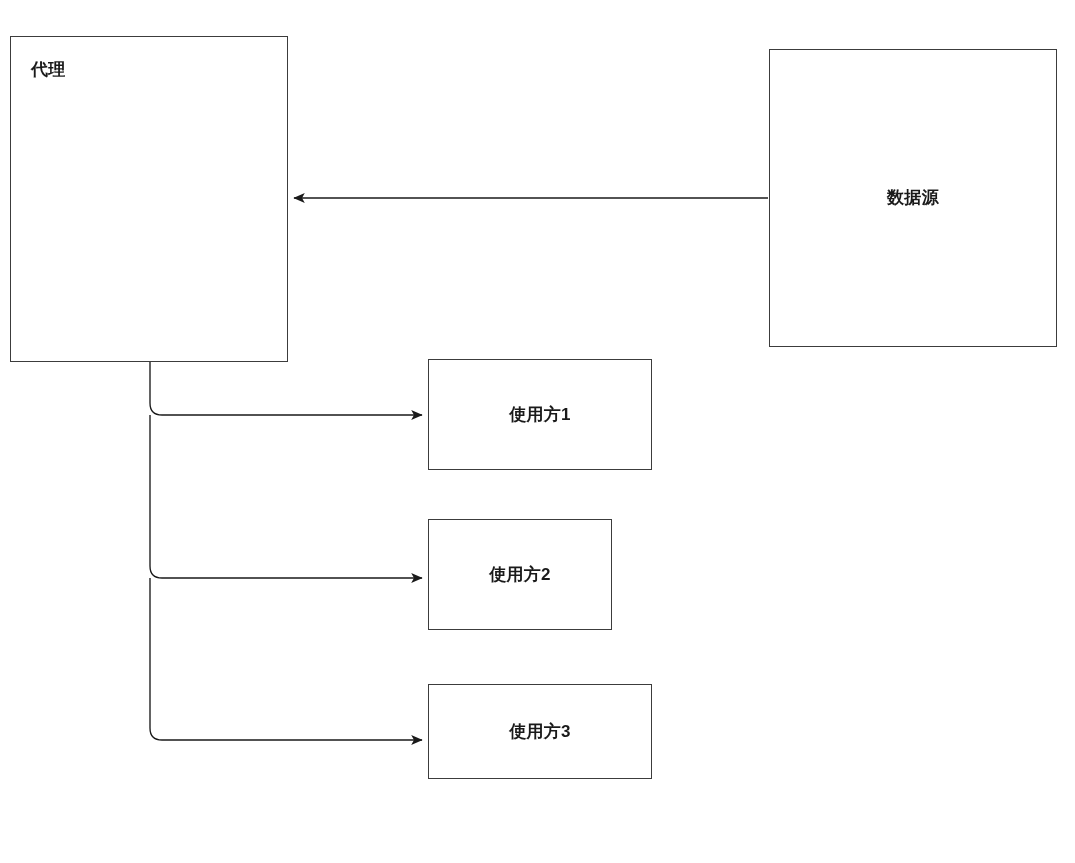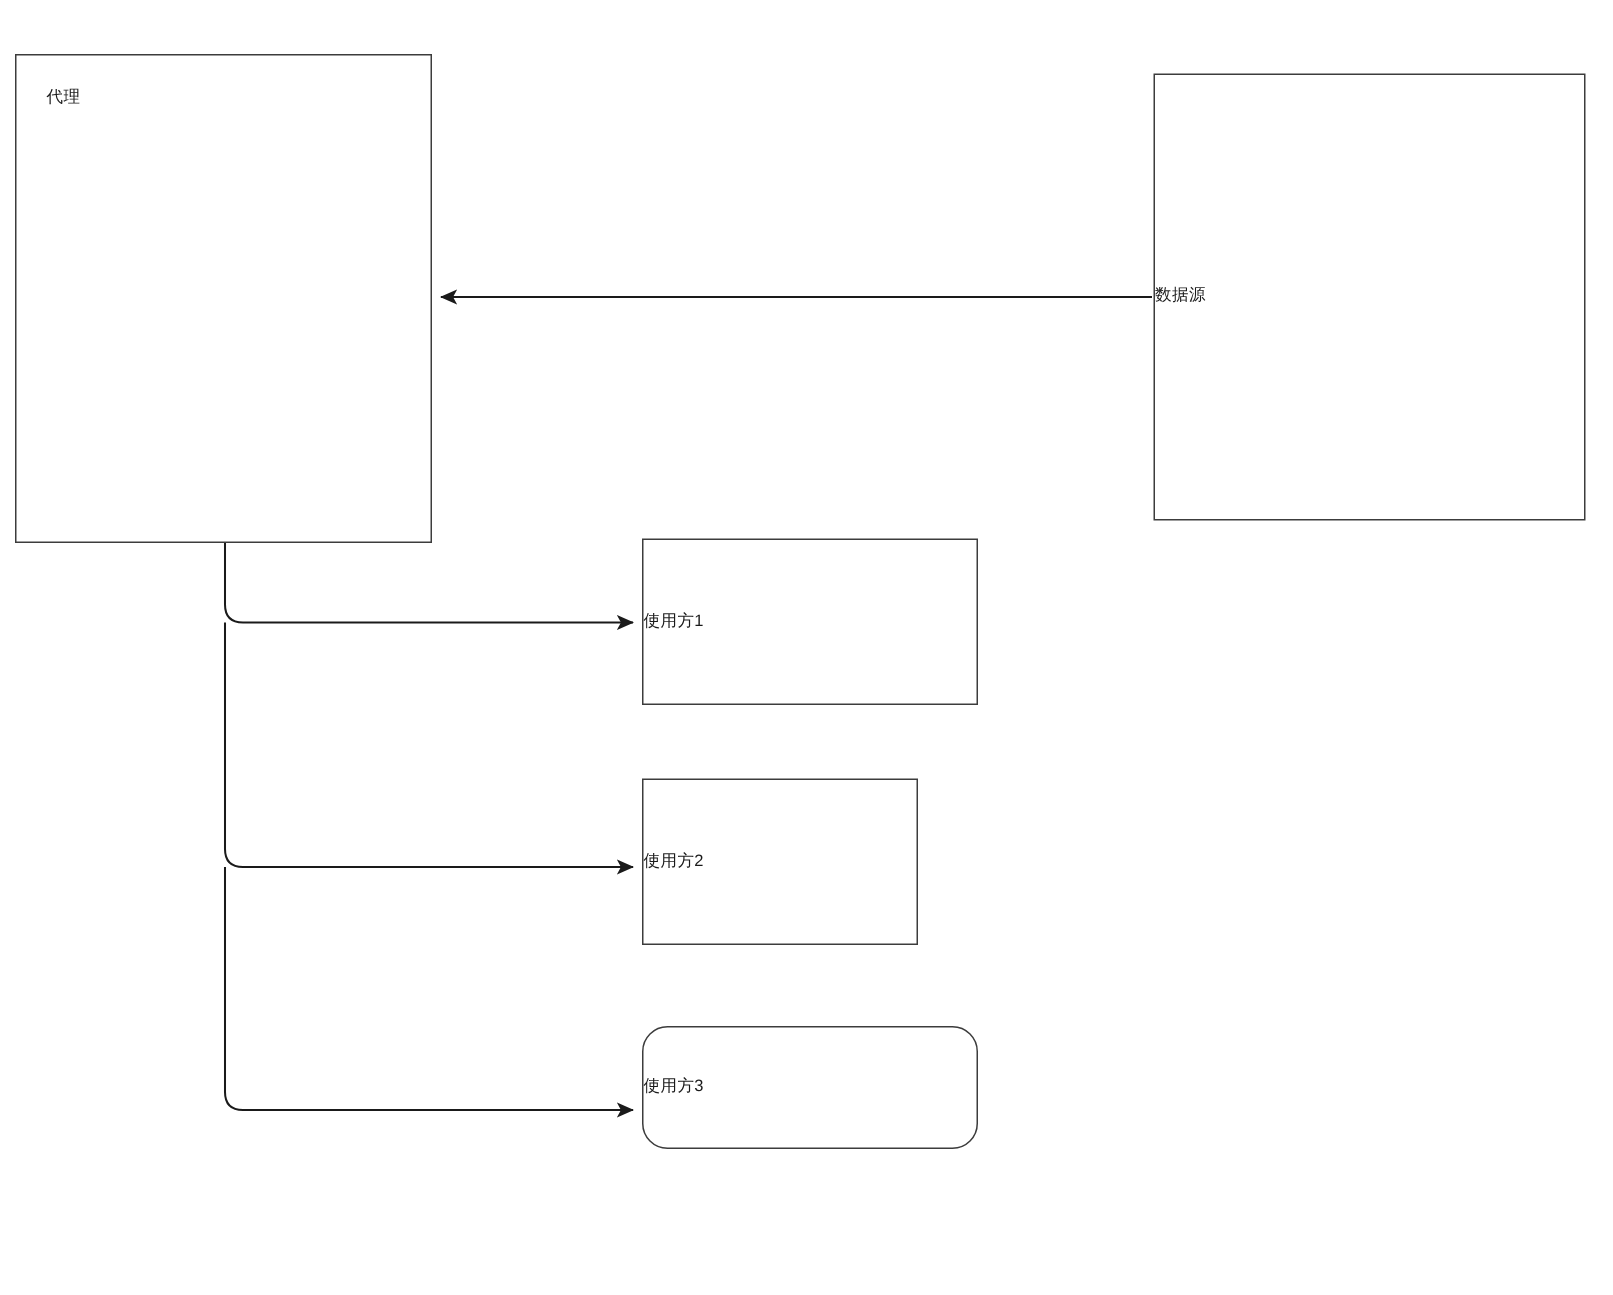--- a/index.html
+++ b/index.html
@@ -28,44 +28,45 @@
   }
   .node {
     position: absolute;
     box-sizing: border-box;
     background: #ffffff;
     border: 1.3px solid #3c3c3c;
   }
   .node-label {
     position: absolute;
     color: #1a1a1a;
-    font-size: 11px;
+    font-size: 17px;
     line-height: 1.25;
     letter-spacing: 0.3px;
     white-space: nowrap;
+    font-weight: bold;
   }
   .label-center {
     left: 0;
     right: 0;
     top: 50%;
     transform: translateY(-50%);
-    text-align: left;
+    text-align: center;
   }
   .label-topleft {
     left: 20px;
     top: 22px;
     text-align: left;
   }
   
   #node-agent      { left: 10px;  top: 36px;  width: 278px; height: 326px; }
   #node-dispatch   { left: 28px;  top: 201px; width: 223px; height: 106px; }
   #node-datasource { left: 769px; top: 49px;  width: 288px; height: 298px; }
   #node-consumer-1 { left: 428px; top: 359px; width: 224px; height: 111px; }
   #node-consumer-2 { left: 428px; top: 519px; width: 184px; height: 111px; }
-  #node-consumer-3 { left: 428px; top: 684px; width: 224px; height: 82px; border-radius: 17px; }
+  #node-consumer-3 { left: 428px; top: 684px; width: 224px; height: 95px; }
 </style>
 </head>
 <body>
 
 <div id="canvas">
 
   <svg id="edge-layer" viewBox="0 0 1075 863" width="1075" height="863" xmlns="http://www.w3.org/2000/svg">
     <defs>
       <marker id="arrow-right" viewBox="0 0 10 10" refX="9.4" refY="5" markerWidth="8.5" markerHeight="8.5" orient="auto-start-reverse">
         <path d="M 0 0.6 L 10 5 L 0 9.4 L 2.4 5 Z" fill="#1a1a1a"></path>

